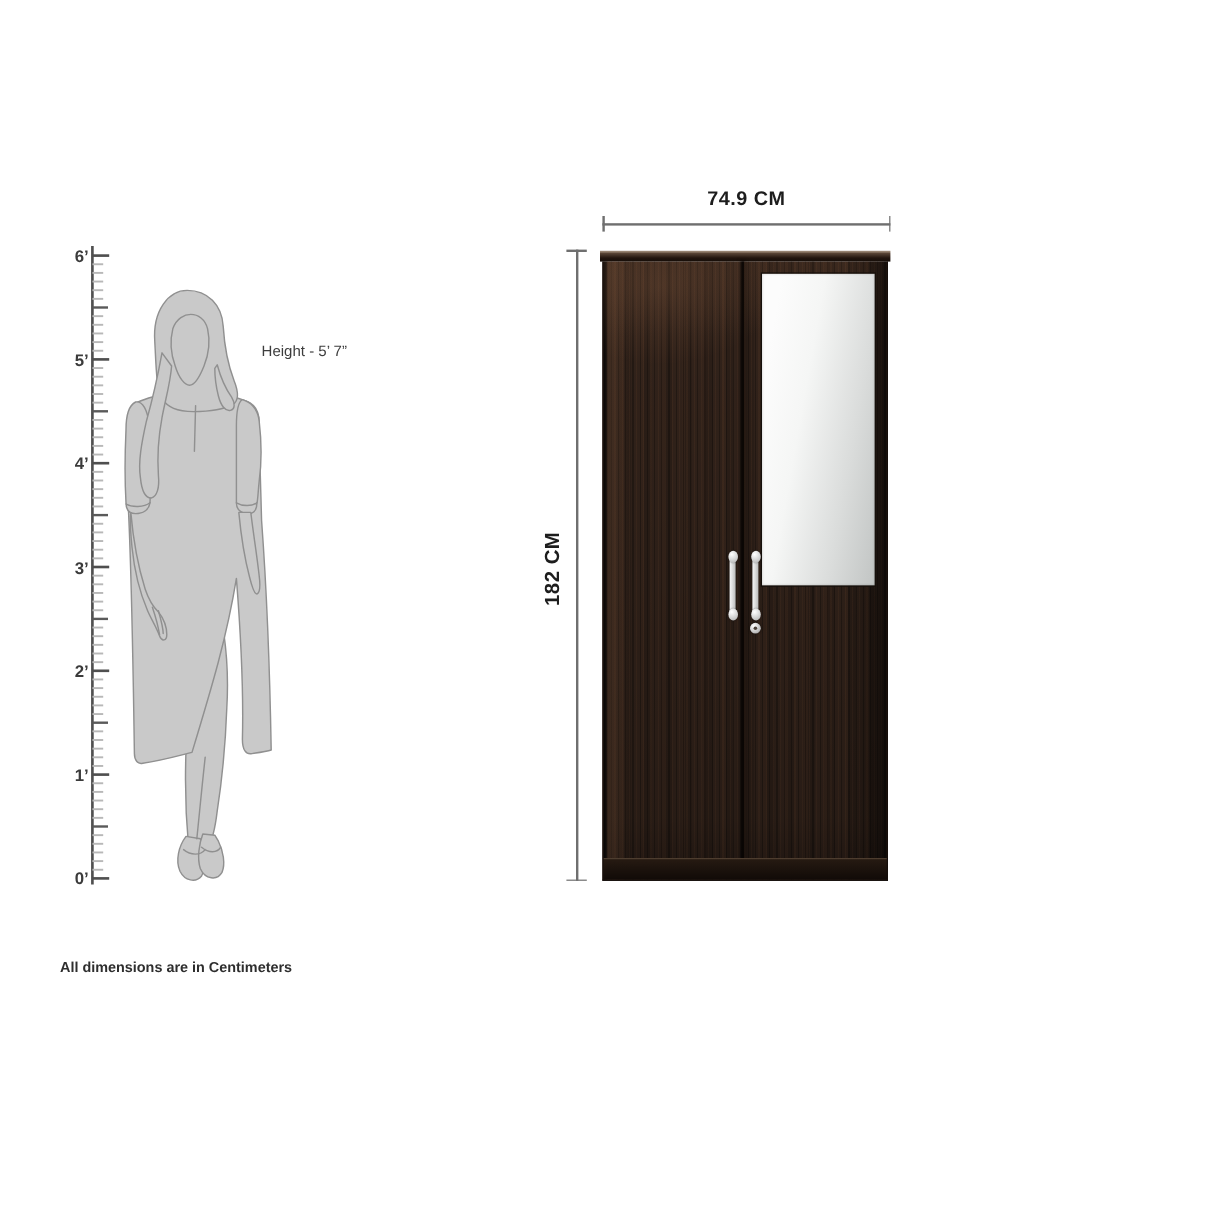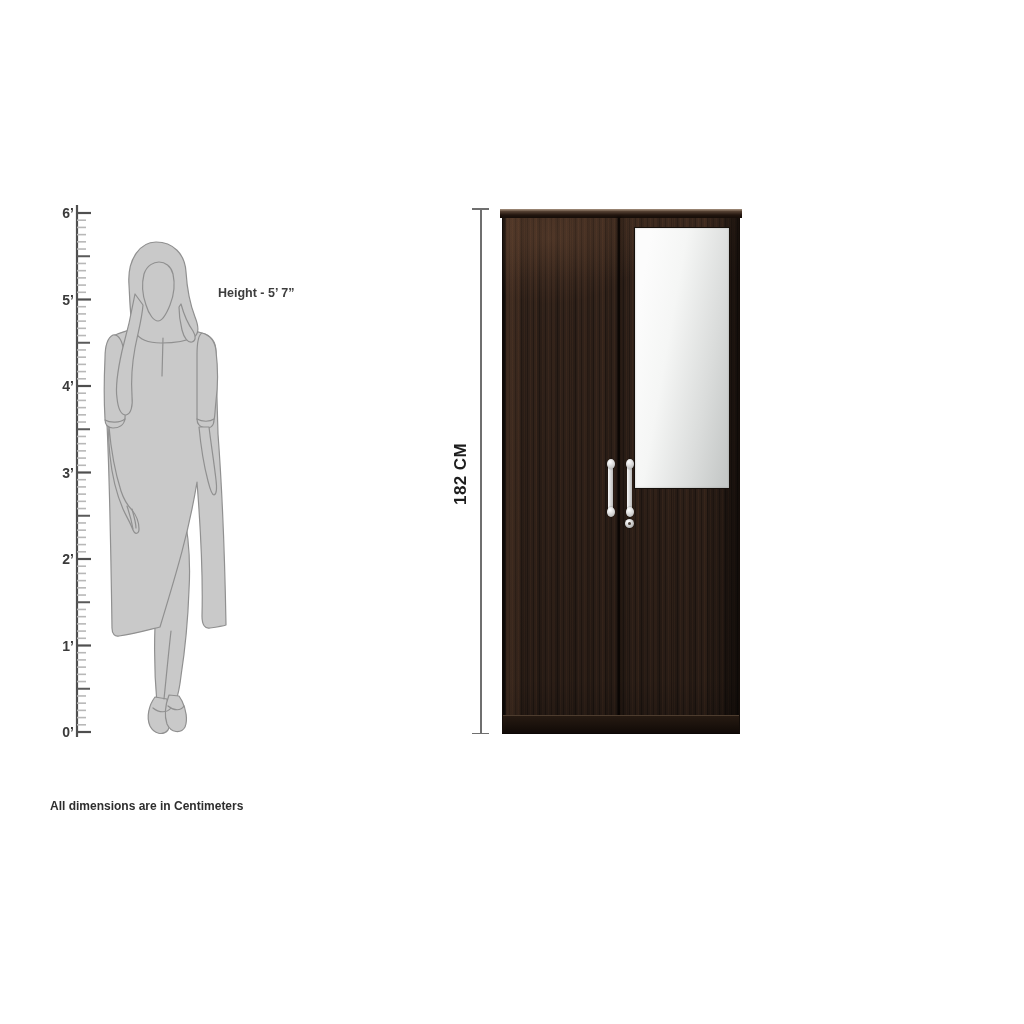--- a/index.html
+++ b/index.html
@@ -21,21 +21,21 @@
   }
 
   
   .woman{position:absolute;left:98px;top:238px;width:140px;height:510px;}
   .woman path{fill:var(--silhouette-fill);stroke:var(--silhouette-stroke);
     stroke-width:1.2;stroke-linejoin:round;stroke-linecap:round;}
   .woman path.detail{fill:none;}
 
   .height-note{
     position:absolute;left:218px;top:286px;
-    font-size:12.5px;font-weight:700;color:#3d3d3d;white-space:nowrap;
+    font-size:12.5px;font-weight:400;color:#3d3d3d;white-space:nowrap;
   }
 
   
   .dim-width{position:absolute;left:502px;top:157px;width:240px;}
   .dim-width-label{
     text-align:center;font-size:16.5px;font-weight:700;letter-spacing:.4px;
     color:var(--text-dark);
   }
   .dim-width-line{position:relative;margin-top:4px;height:13px;}
   .dim-width-line .bar{
@@ -245,20 +245,28 @@
 
     <path class="detail" d="M65,100 L64,138"></path>
     <path class="detail" d="M7,182 C12,185 22,185 27,181 M99,181 C104,184 112,184 116,181"></path>
     <path class="detail" d="M29,268 C32,277 34,285 35,291 M34,271 C36,278 38,285 38,290"></path>
     <path class="detail" d="M73,393 C70,420 68,442 66,461"></path>
     <path class="detail" d="M55,470 C61,475 69,475 73,470 M70,468 C76,473 83,473 86,468"></path>
   </svg>
 
   <div class="height-note">Height - 5’ 7”</div>
 
+  <div class="dim-width">
+    <div class="dim-width-label">74.9 CM</div>
+    <div class="dim-width-line">
+      <span class="bar"></span>
+      <span class="tick l"></span>
+      <span class="tick r"></span>
+    </div>
+  </div>
 
   <div class="dim-height">
     <span class="vbar"></span>
     <span class="tick t"></span>
     <span class="tick b"></span>
     <div class="dim-height-label">182 CM</div>
   </div>
 
   <div class="wardrobe">
     <div class="crown"></div>

